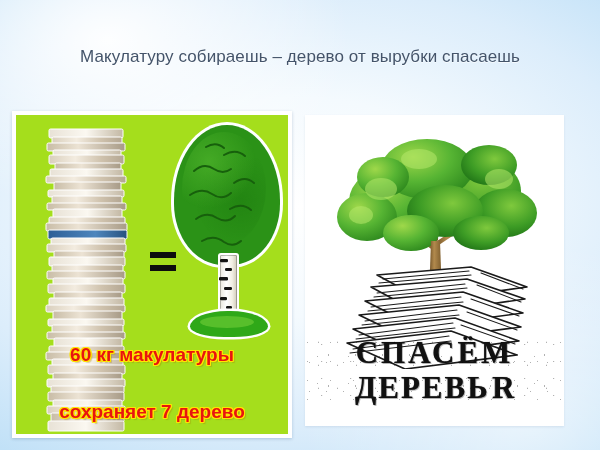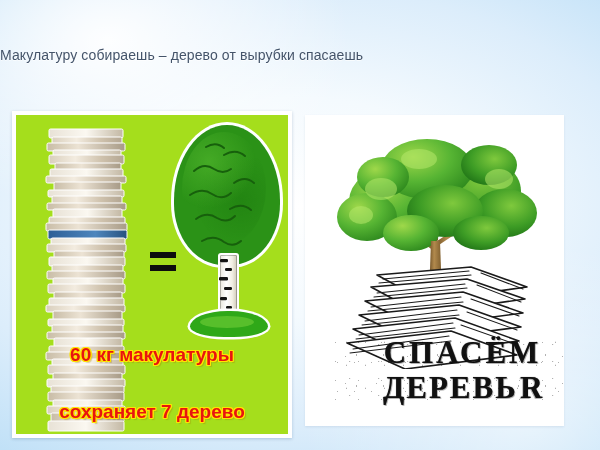--- a/index.html
+++ b/index.html
@@ -23,22 +23,22 @@
   }
   .wash-br{
     position:absolute;right:-80px;bottom:-90px;width:380px;height:300px;
     background:radial-gradient(ellipse at 60% 60%, rgba(255,255,255,.55) 0%, rgba(255,255,255,0) 70%);
     pointer-events:none;
   }
 
   
   .title{
     position:absolute;left:0;top:47px;width:600px;
-    text-align:left;
-    font-size:14px;
+    text-align:center;
+    font-size:17px;
     letter-spacing:.1px;
     color:#44546a;
     white-space:nowrap;
     text-shadow:0 1px 0 rgba(255,255,255,.65);
   }
 
   
   .card-left{
     position:absolute;left:12px;top:111px;width:280px;height:327px;
     background:#ffffff;
@@ -129,21 +129,20 @@
   .tree-right{position:absolute;left:18px;top:14px;width:228px;height:180px;}
   .papers{position:absolute;left:16px;top:142px;width:228px;height:112px;}
 
   .slogan{
     position:absolute;left:0;top:222px;width:100%;
     text-align:center;
     font-family:"Liberation Serif", serif;
     font-weight:bold;
     color:#111111;
     line-height:1.0;
-    margin-left:28px;
   }
   .slogan .l1{
     display:block;font-size:31px;letter-spacing:3px;
     text-shadow:0 0 1px rgba(0,0,0,.6), 1px 1px 0 rgba(0,0,0,.25);
   }
   .slogan .l2{
     display:block;font-size:31px;letter-spacing:2px;margin-top:4px;
     text-shadow:0 0 1px rgba(0,0,0,.6), 1px 1px 0 rgba(0,0,0,.25);
   }
   .mirror{display:inline-block;transform:scaleX(-1);}

